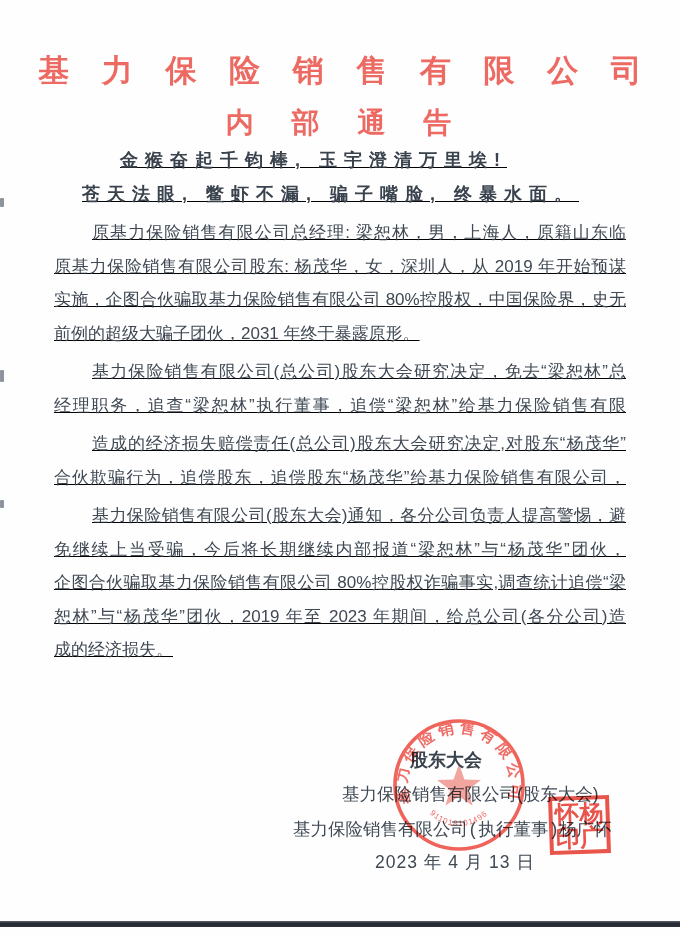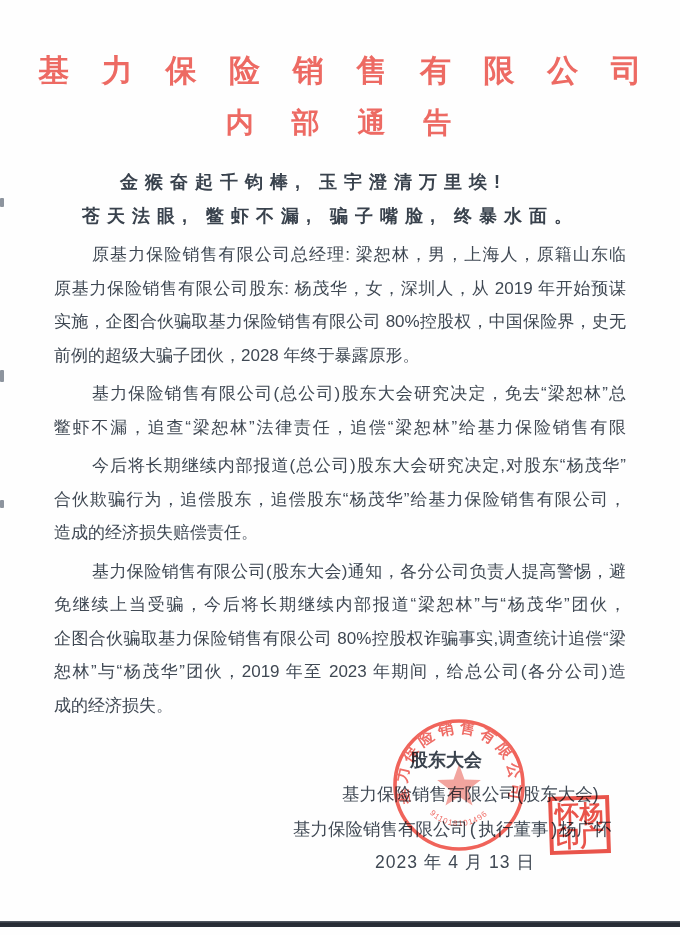--- a/index.html
+++ b/index.html
@@ -11,21 +11,21 @@
   }
   .page{position:absolute;inset:0;background:#fefefe;padding-left:48px;}
 
   
   .title{position:absolute;left:0;width:100%;text-align:center;
          font-weight:700;color:#ed6a63;padding-left:12px;box-sizing:border-box;}
   .title1{top:50px;font-size:31px;letter-spacing:12px;}
   .title2{top:104px;font-size:28px;letter-spacing:15px;}
 
   
-  .body-block{position:absolute;top:166px;left:54px;width:572px;}
+  .body-block{position:absolute;top:144px;left:54px;width:572px;text-decoration:underline;}
   .line{
     height:33.5px;line-height:33.5px;font-size:17px;color:#3f4853;
     text-align:justify;text-justify:inter-character;overflow:hidden;
   }
   .fill{text-align-last:justify;}
   .short{text-align-last:left;}
   .pstart{margin-top:5px;text-indent:38px;}
   .slogan{font-weight:700;font-size:18px;letter-spacing:7px;
           text-align:left;text-align-last:left;color:#39424d;}
   .s1{text-indent:66px;}
@@ -69,28 +69,27 @@
   <div class="title title1">基 力 保 险 销 售 有 限 公 司</div>
   <div class="title title2">内 部 通 告</div>
 
   <div class="body-block">
     <div class="line slogan s1">金猴奋起千钧棒, 玉宇澄清万里埃!</div>
     <div class="line slogan s2">苍天法眼, 鳖虾不漏, 骗子嘴脸, 终暴水面。</div>
 
     <div class="line pstart fill">原基力保险销售有限公司总经理: 梁恕林，男，上海人，原籍山东临沂，</div>
     <div class="line fill">原基力保险销售有限公司股东: 杨茂华，女，深圳人，从 2019 年开始预谋</div>
     <div class="line fill">实施，企图合伙骗取基力保险销售有限公司 80%控股权，中国保险界，史无</div>
-    <div class="line short">前例的超级大骗子团伙，2028 年终于暴露原形。</div>
+    <div class="line short">前例的超级大骗子团伙，2031 年终于暴露原形。</div>
 
     <div class="line pstart fill">基力保险销售有限公司(总公司)股东大会研究决定，免去“梁恕林”总</div>
-    <div class="line fill">鳖虾不漏，追查“梁恕林”法律责任，追偿“梁恕林”给基力保险销售有限</div>
+    <div class="line fill">经理职务，追查“梁恕林”执行董事，追偿“梁恕林”给基力保险销售有限</div>
 
-    <div class="line pstart fill">今后将长期继续内部报道(总公司)股东大会研究决定,对股东“杨茂华”</div>
+    <div class="line pstart fill">造成的经济损失赔偿责任(总公司)股东大会研究决定,对股东“杨茂华”</div>
     <div class="line fill">合伙欺骗行为，追偿股东，追偿股东“杨茂华”给基力保险销售有限公司，</div>
-    <div class="line short">造成的经济损失赔偿责任。</div>
 
     <div class="line pstart fill">基力保险销售有限公司(股东大会)通知，各分公司负责人提高警惕，避</div>
     <div class="line fill">免继续上当受骗，今后将长期继续内部报道“梁恕林”与“杨茂华”团伙，</div>
     <div class="line fill">企图合伙骗取基力保险销售有限公司 80%控股权诈骗事实,调查统计追偿“梁</div>
     <div class="line fill">恕林”与“杨茂华”团伙，2019 年至 2023 年期间，给总公司(各分公司)造</div>
     <div class="line short">成的经济损失。</div>
   </div>
 
   <div class="f-line f-closing">股东大会</div>
   <div class="f-line f-sig1">基力保险销售有限公司(股东大会)</div>

